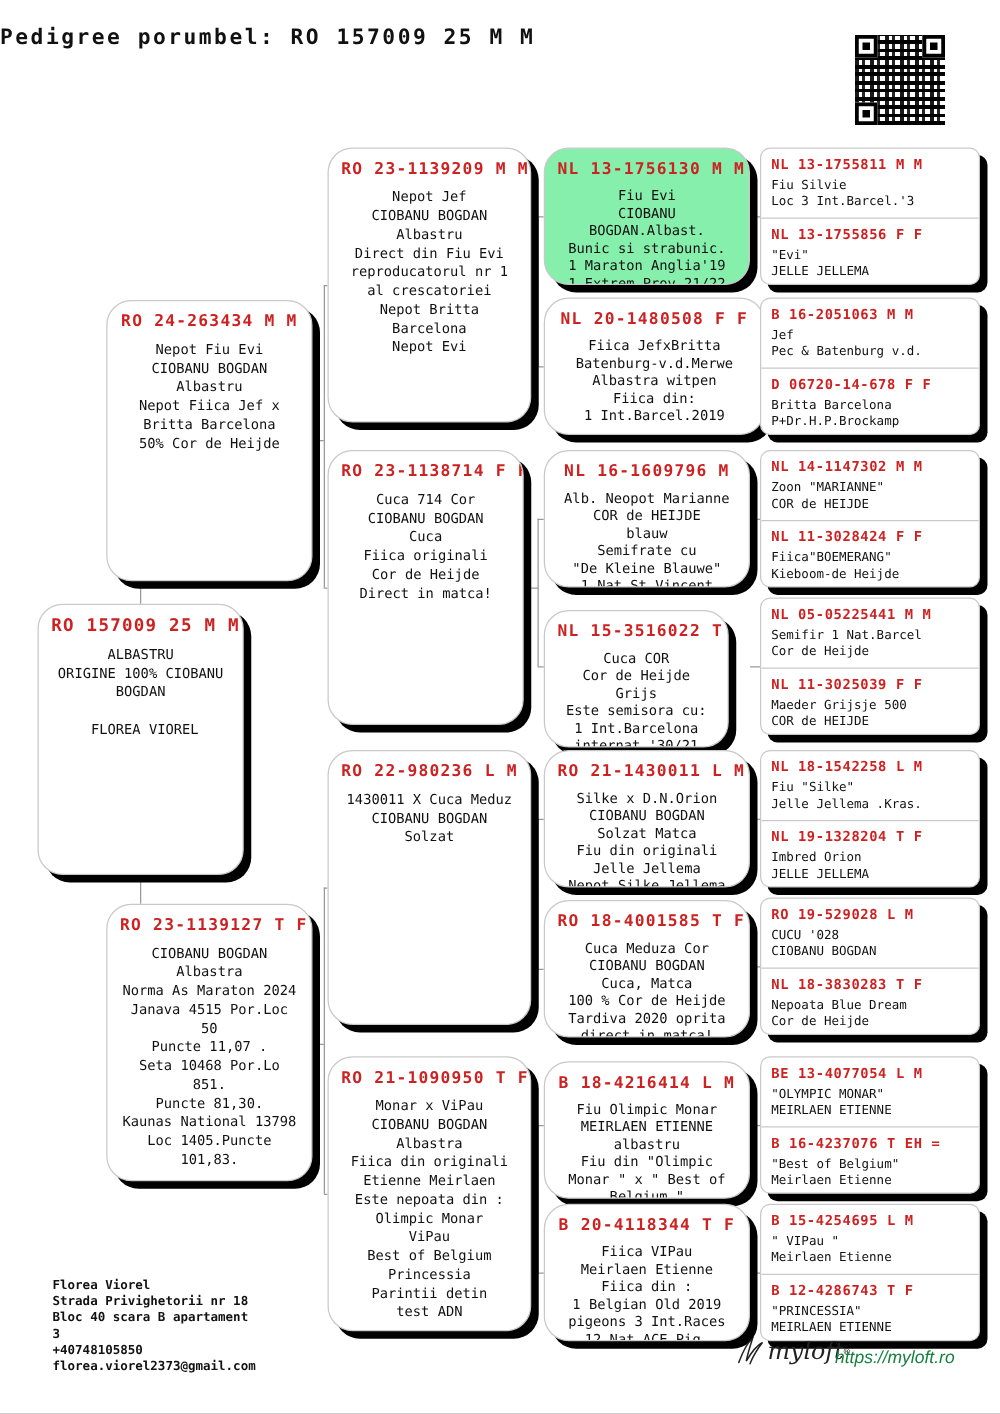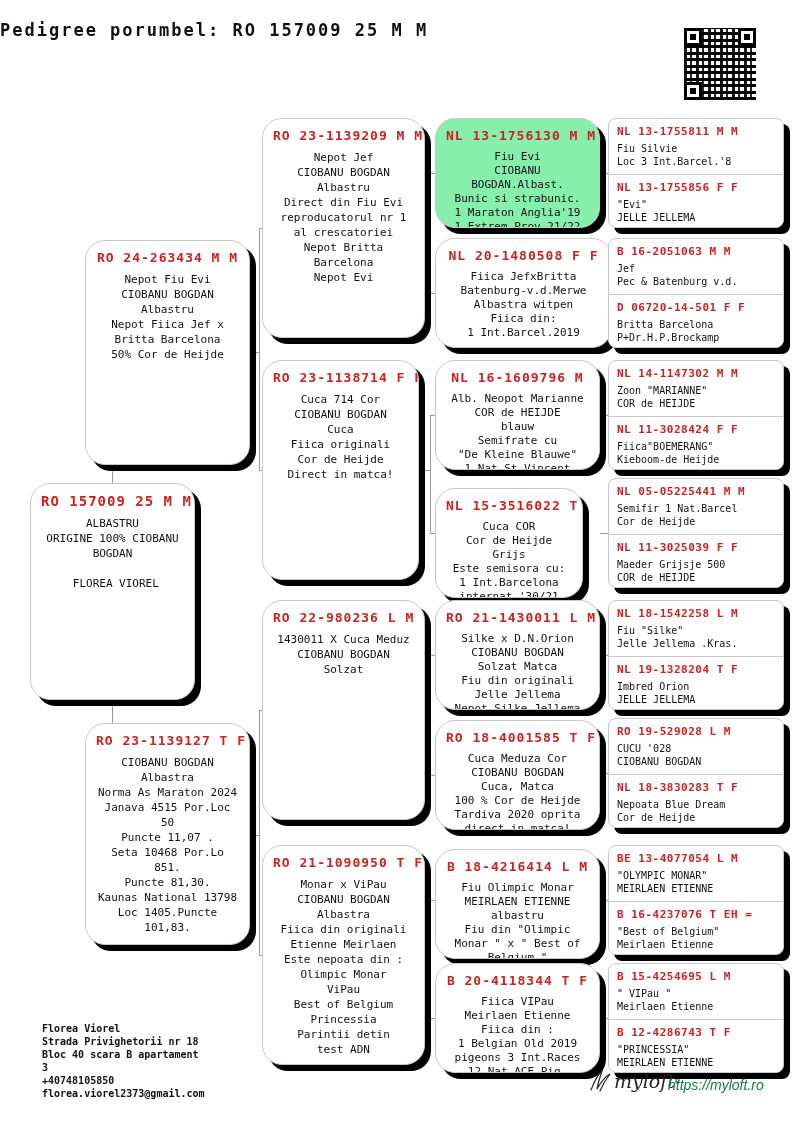--- a/index.html
+++ b/index.html
@@ -250,36 +250,36 @@
 Fiica din :
 1 Belgian Old 2019
 pigeons 3 Int.Races
 12 Nat.ACE Pig.</div>
   </div>
 
   <div class="pair" style="top:118px">
     <div class="cell">
       <div class="ring">NL 13-1755811 M M</div>
       <div class="body">Fiu Silvie
-Loc 3 Int.Barcel.'8</div>
+Loc 3 Int.Barcel.'3</div>
     </div>
     <div class="cell">
       <div class="ring">NL 13-1755856 F F</div>
       <div class="body">"Evi"
 JELLE JELLEMA</div>
     </div>
   </div>
   <div class="pair" style="top:238px">
     <div class="cell">
       <div class="ring">B 16-2051063 M M</div>
       <div class="body">Jef
 Pec &amp; Batenburg v.d.</div>
     </div>
     <div class="cell">
-      <div class="ring">D 06720-14-501 F F</div>
+      <div class="ring">D 06720-14-678 F F</div>
       <div class="body">Britta Barcelona
 P+Dr.H.P.Brockamp</div>
     </div>
   </div>
   <div class="pair" style="top:360px">
     <div class="cell">
       <div class="ring">NL 14-1147302 M M</div>
       <div class="body">Zoon "MARIANNE"
 COR de HEIJDE</div>
     </div>

